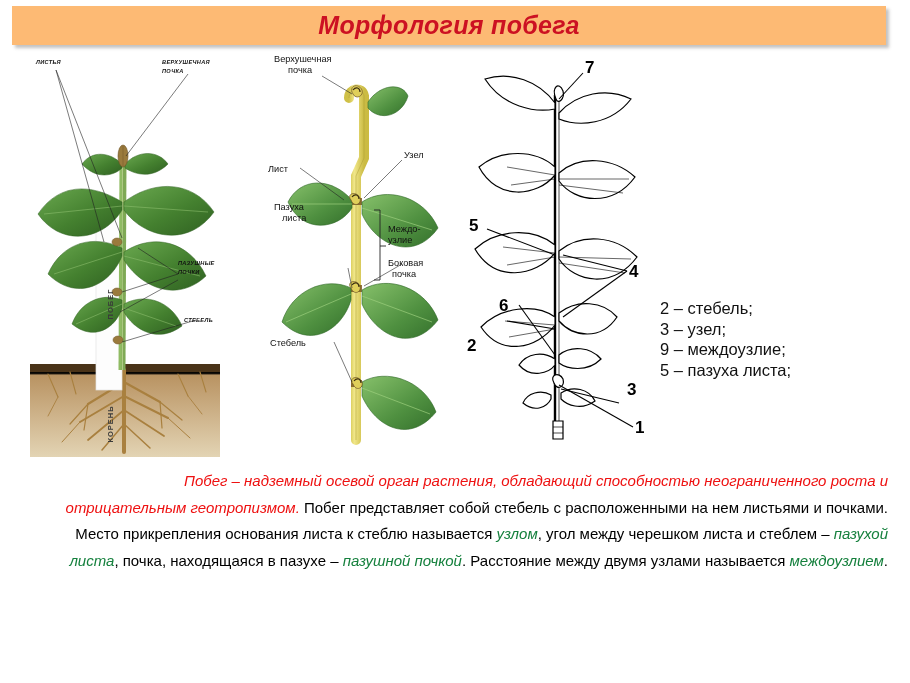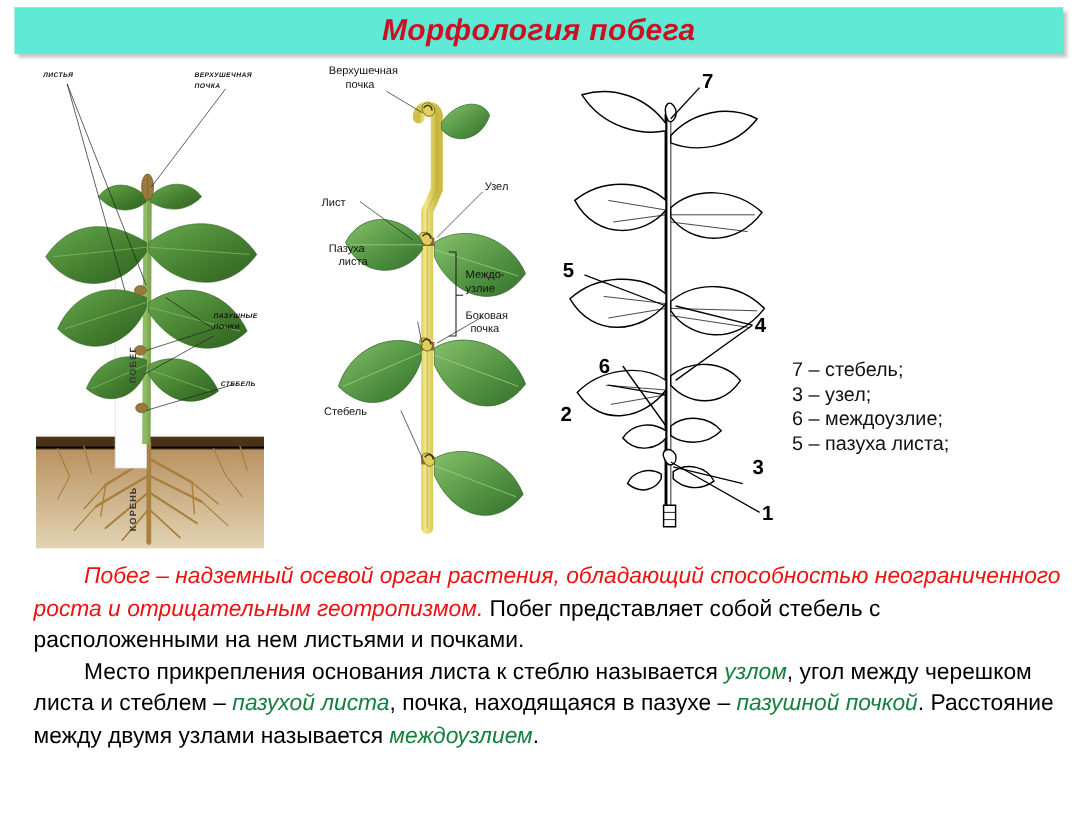--- a/index.html
+++ b/index.html
@@ -7,21 +7,21 @@
     width:910px;height:683px;
     background:#ffffff;
     font-family:"Liberation Sans","DejaVu Sans",sans-serif;
     overflow:hidden;position:relative;
   }
   .slide{position:relative;width:910px;height:683px;}
 
   
   .title-banner{
     position:absolute;left:12px;top:6px;width:874px;height:39px;
-    background:#5eead4;
+    background:#fdba74;
     box-shadow:3px 3px 3px rgba(120,120,120,.45);
     display:flex;align-items:center;justify-content:center;
   }
   .title-text{
     font-style:italic;font-weight:700;font-size:25px;color:#cc1122;
     letter-spacing:.3px;white-space:nowrap;
   }
 
   
   .panel{position:absolute;}
@@ -39,22 +39,22 @@
   
   .legend{
     position:absolute;left:660px;top:298px;width:240px;
     font-size:16.5px;color:#111;line-height:20.5px;
   }
   .legend div{white-space:nowrap;}
 
   
   .body-text{
     position:absolute;left:28px;top:468px;width:860px;
-    font-size:19px;line-height:26.5px;color:#000;
-    text-align:left;
+    font-size:15px;line-height:26.5px;color:#000;
+    text-align:right;
   }
   .body-text p{margin:0;}
   .p-indent{text-indent:42px;}
   .red-italic{color:#ee1111;font-style:italic;}
   .blue-italic{color:#15803d;font-style:italic;}
 
   
   .lbl-caps{font-family:"Liberation Sans",sans-serif;font-size:5.6px;
     font-style:italic;font-weight:700;fill:#111;letter-spacing:.35px;}
   .lbl-ru{font-family:"Liberation Sans",sans-serif;font-size:9.2px;fill:#111;}
@@ -307,23 +307,23 @@
       <text class="lbl-num" x="14" y="176">5</text>
       <text class="lbl-num" x="174" y="222">4</text>
       <text class="lbl-num" x="44" y="256">6</text>
       <text class="lbl-num" x="12" y="296">2</text>
       <text class="lbl-num" x="172" y="340">3</text>
       <text class="lbl-num" x="180" y="378">1</text>
     </svg>
   </div>
 
   <div class="legend">
-    <div>7 – стебель;</div>
+    <div>2 – стебель;</div>
     <div>3 – узел;</div>
-    <div>6 – междоузлие;</div>
+    <div>9 – междоузлие;</div>
     <div>5 – пазуха листа;</div>
   </div>
 
   <div class="body-text">
     <p class="p-indent">
       <span class="red-italic">Побег – надземный осевой орган растения, обладающий способностью неограниченного роста и отрицательным геотропизмом.</span><span> Побег представляет собой стебель с расположенными на нем листьями и почками.</span>
     </p>
     <p class="p-indent">
       <span>Место прикрепления основания листа к стеблю называется </span><span class="blue-italic">узлом</span><span>, угол между черешком листа и стеблем – </span><span class="blue-italic">пазухой листа</span><span>, почка, находящаяся в пазухе – </span><span class="blue-italic">пазушной почкой</span><span>. Расстояние между двумя узлами называется </span><span class="blue-italic">междоузлием</span><span>.</span>
     </p>

